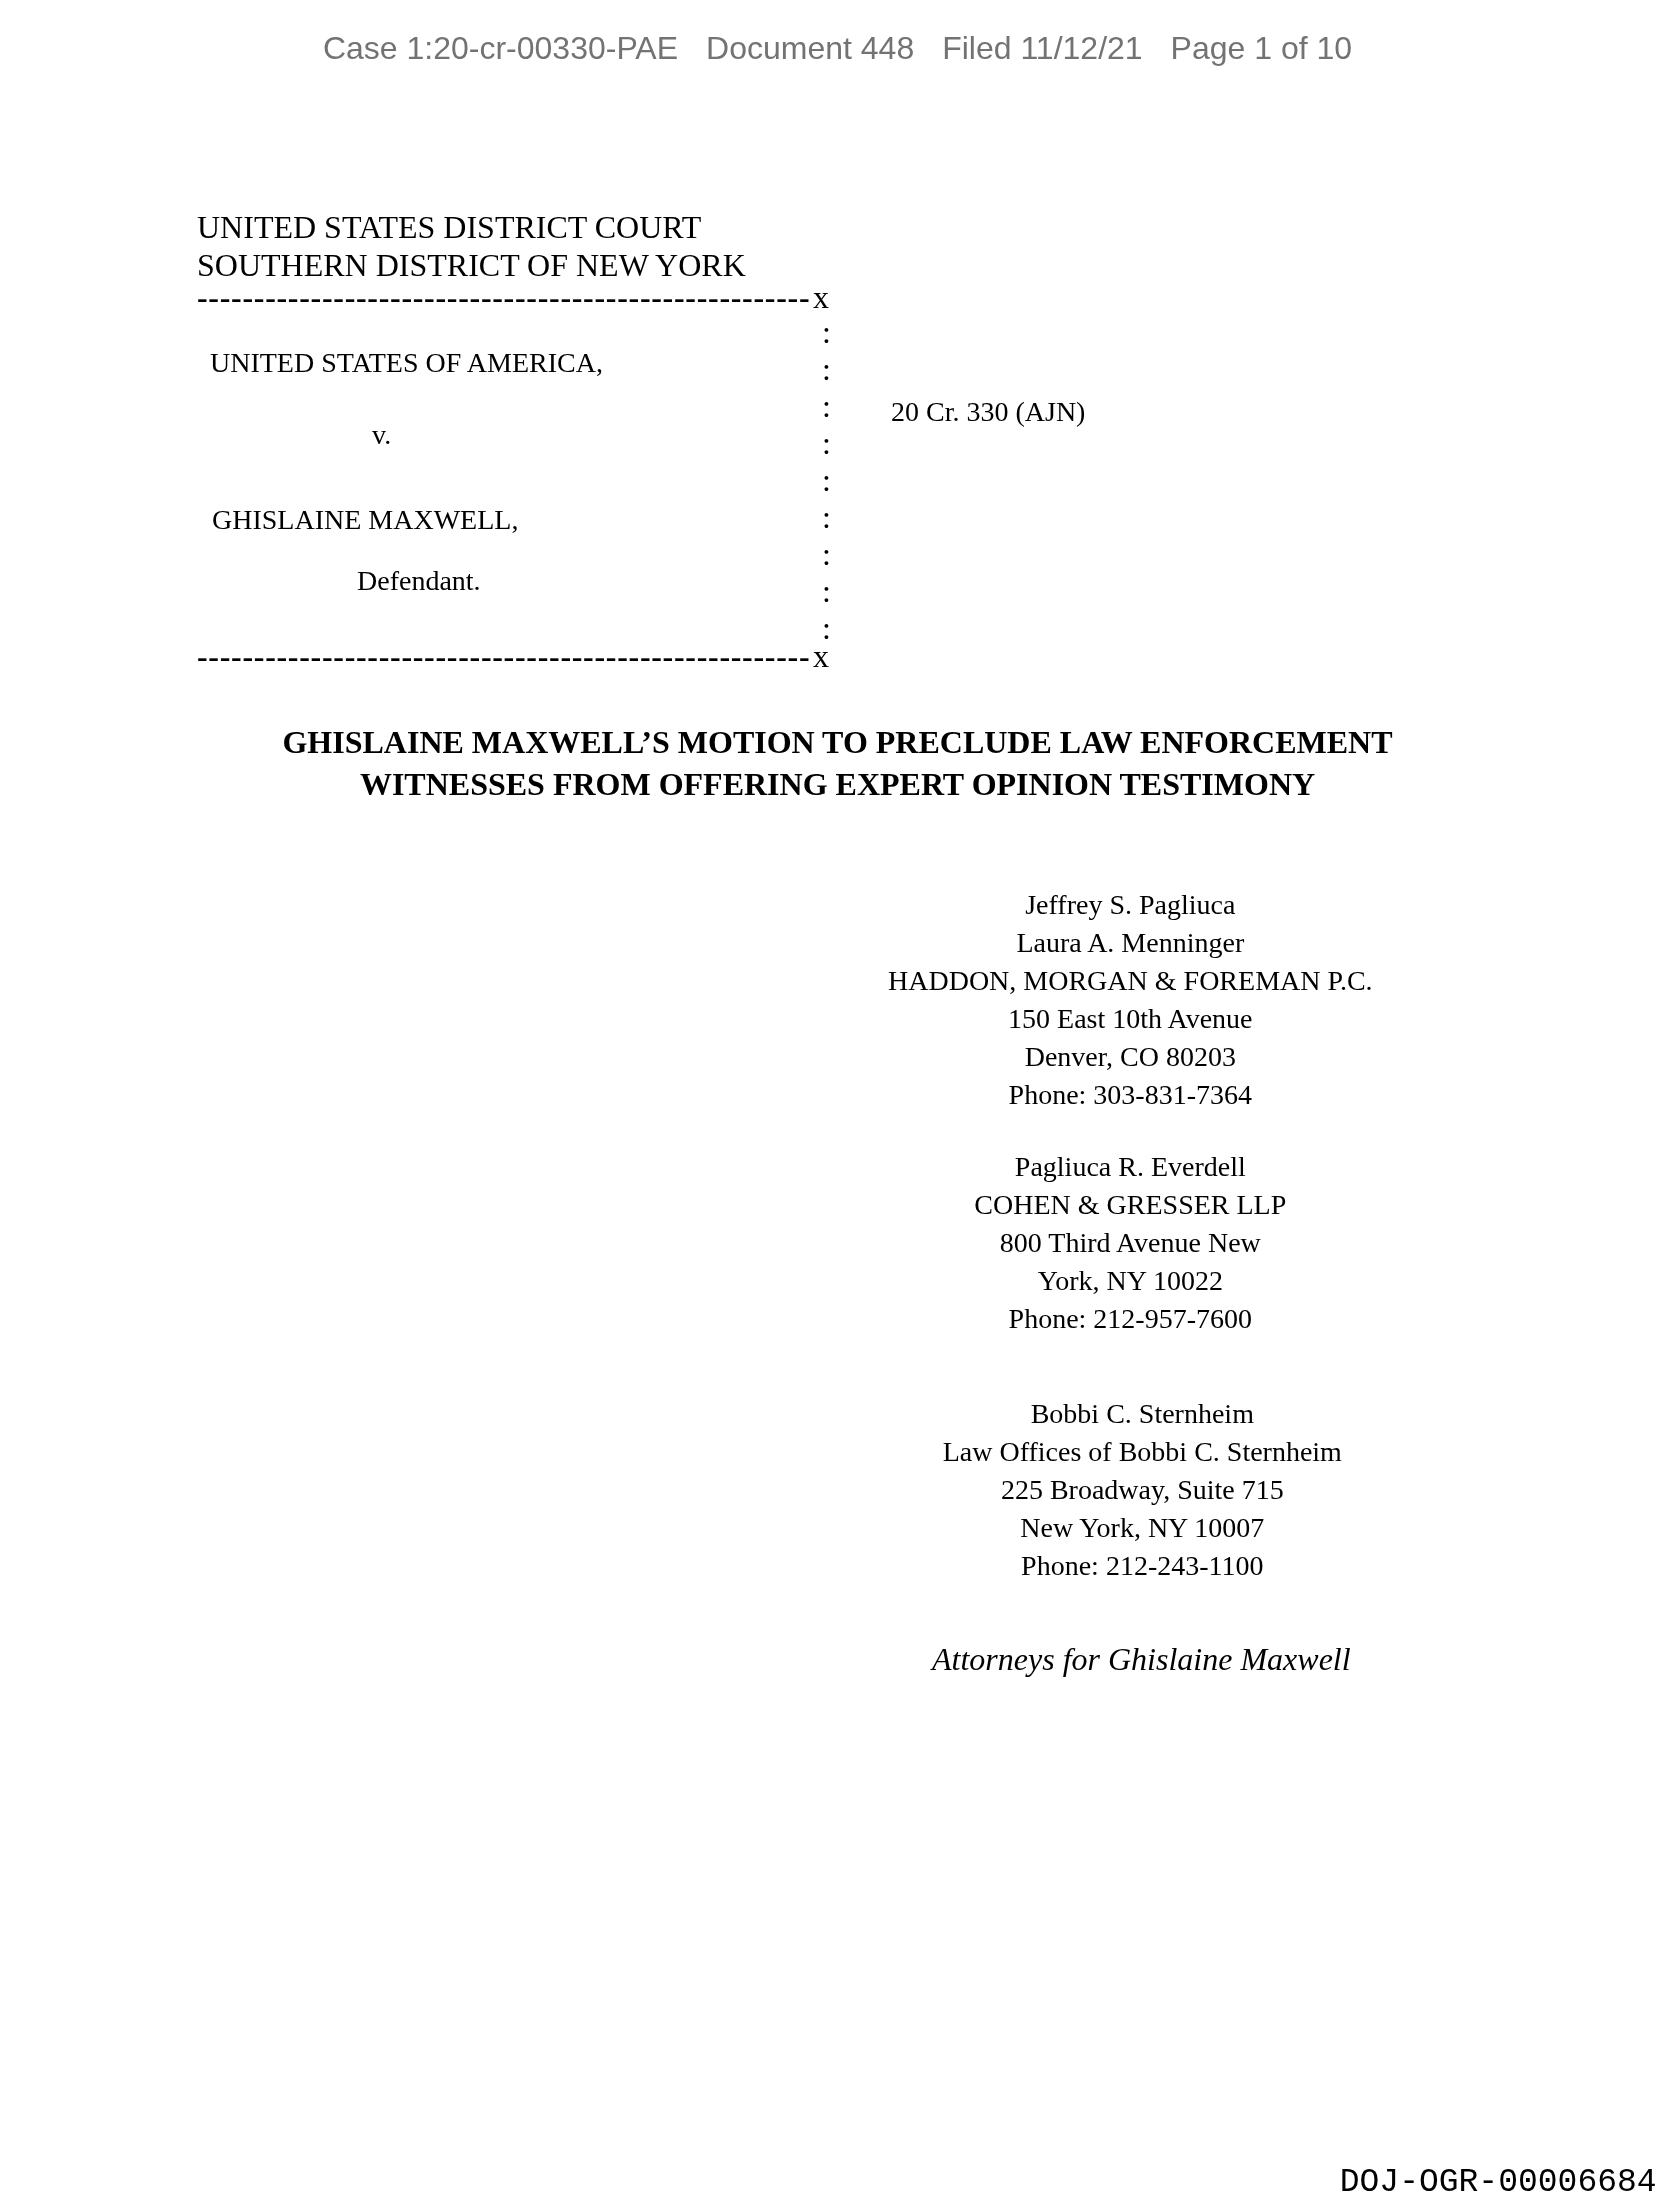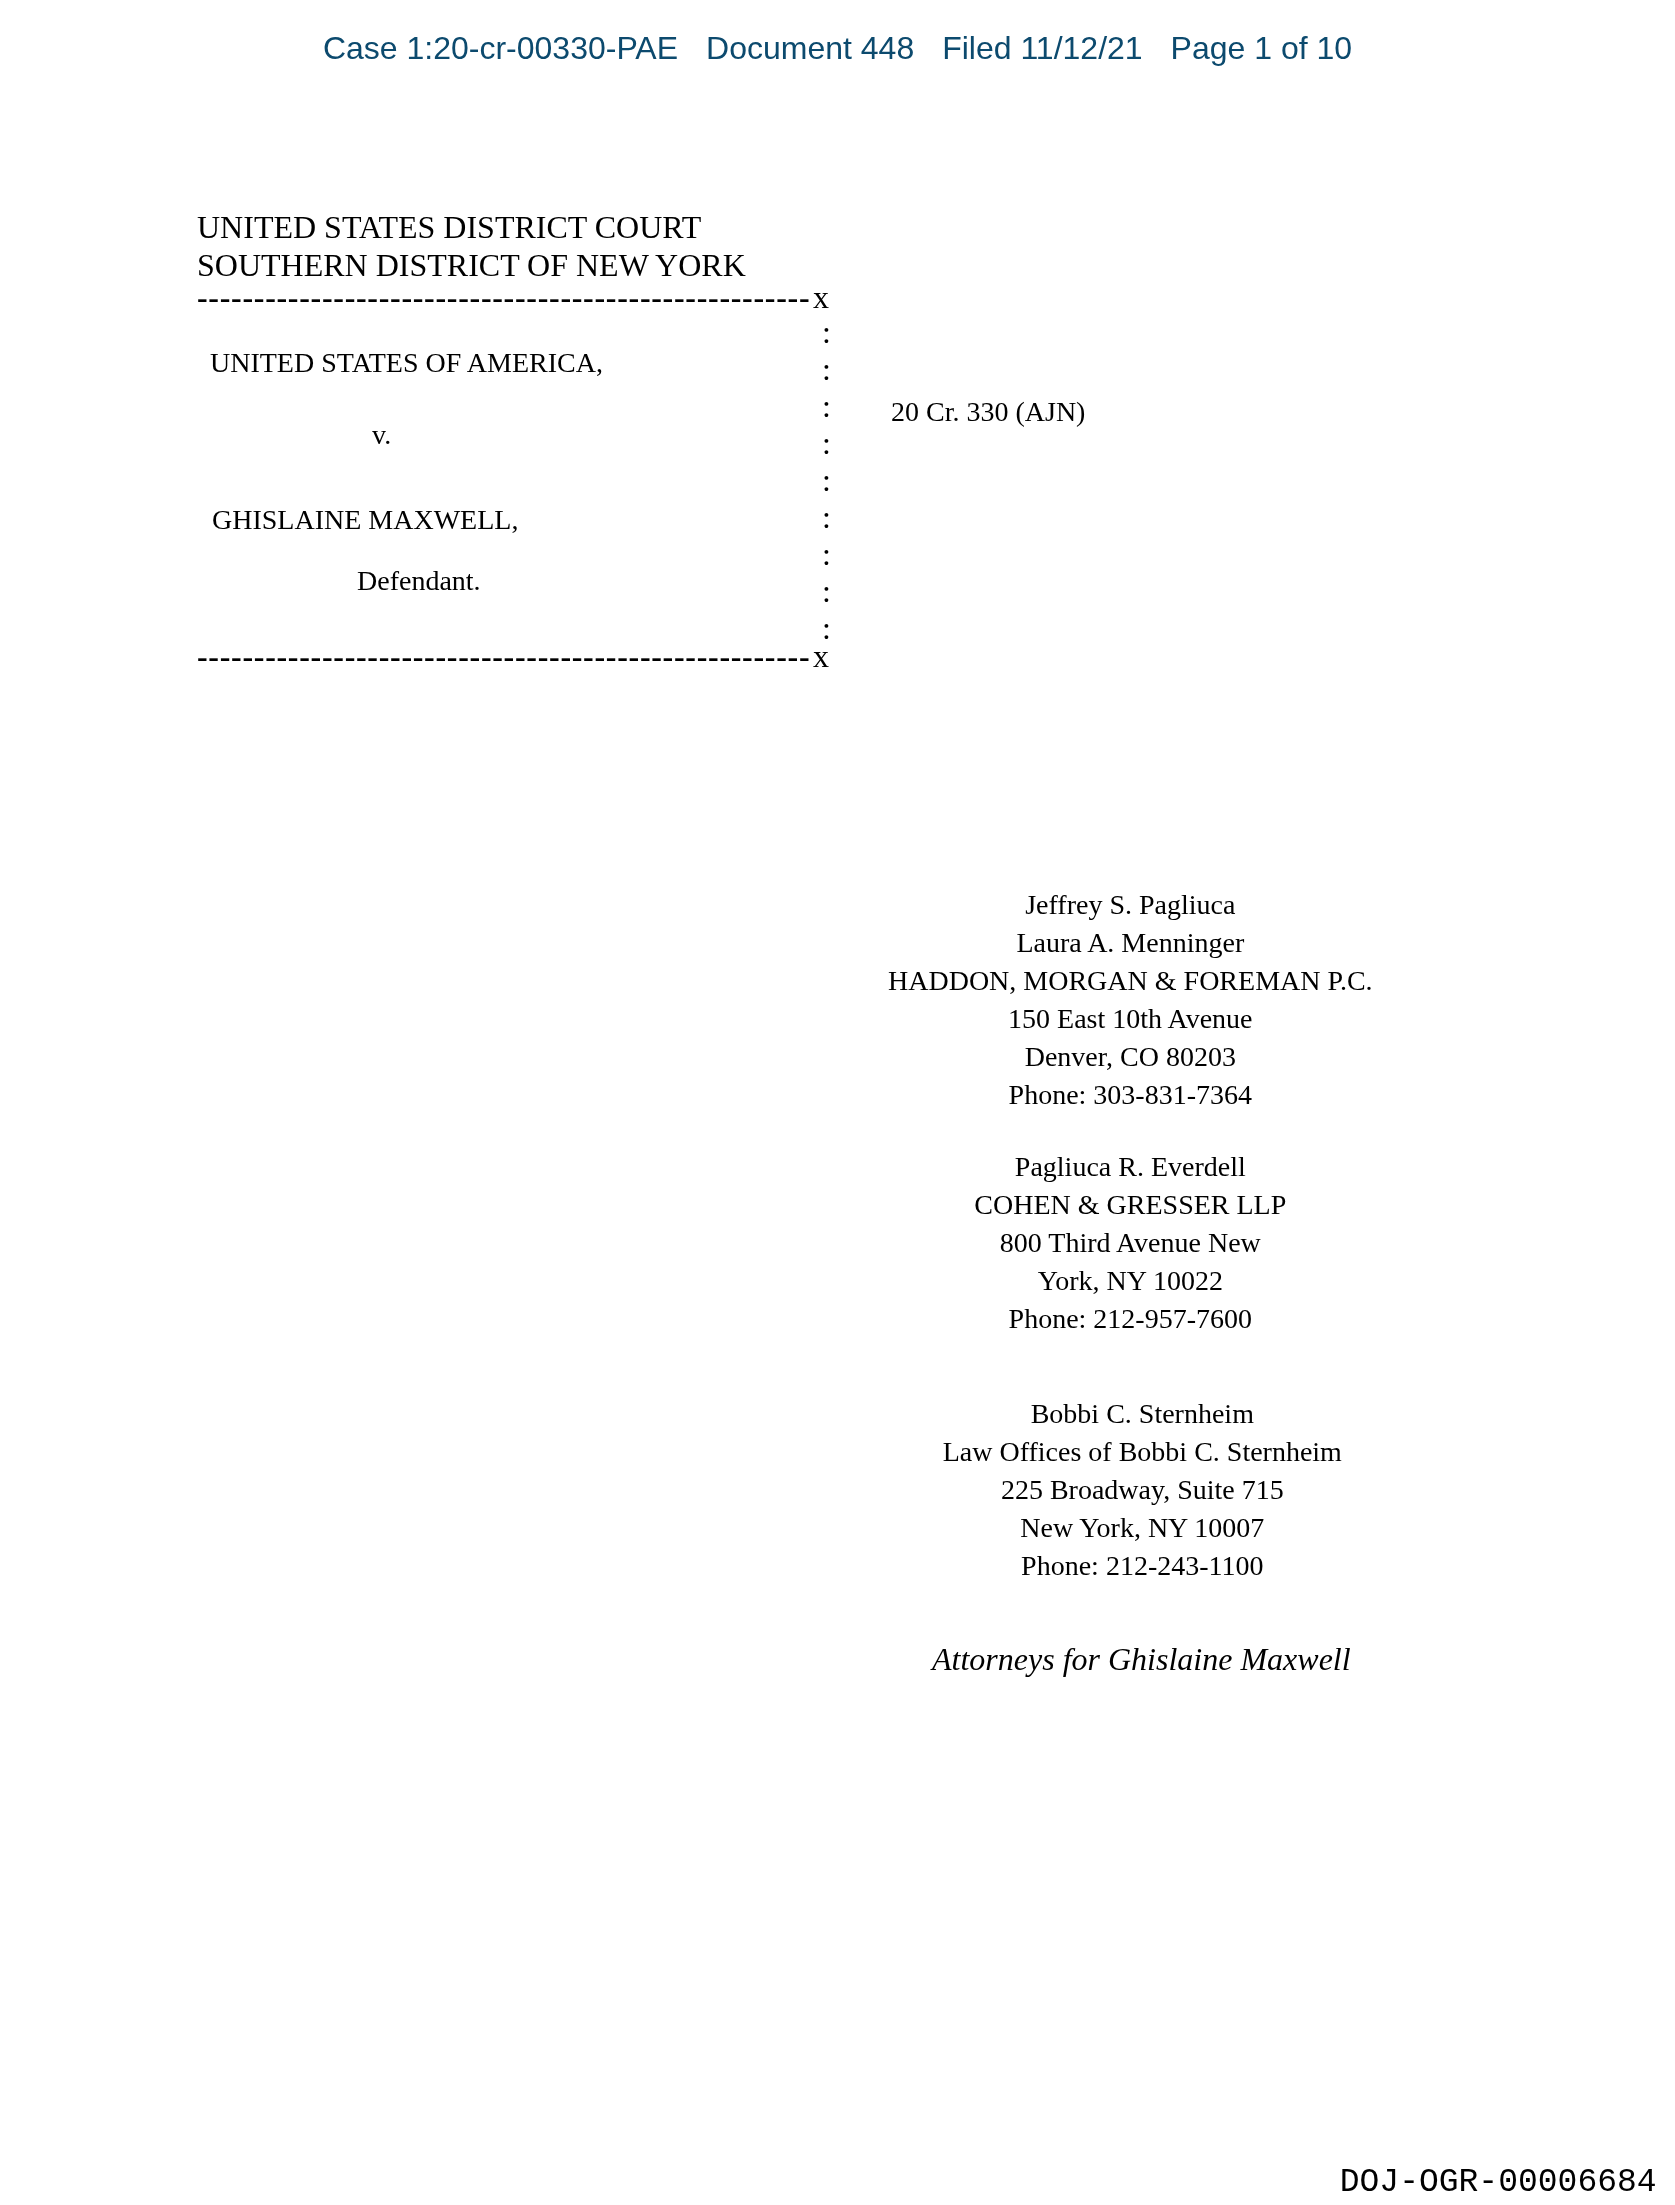--- a/index.html
+++ b/index.html
@@ -68,21 +68,21 @@
     position:absolute;top:2164px;right:18.4px;
     font-family:"Liberation Mono","DejaVu Sans Mono",monospace;
     font-size:33px;white-space:nowrap;
   }
 </style>
 </head>
 <body>
 
 <div class="page">
 
-  <div class="stamp" style="color: #0c4a6e; gap: 28px;">
+  <div class="stamp" style="color: #737373; gap: 28px;">
     <span>Case 1:20-cr-00330-PAE</span>
     <span>Document 448</span>
     <span>Filed 11/12/21</span>
     <span>Page 1 of 10</span>
   </div>
 
   <div class="court">
     <div>UNITED STATES DISTRICT COURT</div>
     <div>SOUTHERN DISTRICT OF NEW YORK</div>
   </div>
@@ -108,20 +108,24 @@
   <div class="cap-text case-number">20 Cr. 330 (AJN)</div>
   <div class="cap-text versus">v.</div>
   <div class="cap-text defendant-name">GHISLAINE MAXWELL,</div>
   <div class="cap-text defendant-label">Defendant.</div>
 
   <div class="rule rule-bottom">
     <span class="dashes">--------------------------------------------------------------</span>
     <span class="rule-x">x</span>
   </div>
 
+  <div class="title">
+    <div>GHISLAINE MAXWELL’S MOTION TO PRECLUDE LAW ENFORCEMENT</div>
+    <div>WITNESSES FROM OFFERING EXPERT OPINION TESTIMONY</div>
+  </div>
 
   <div class="attorneys">
       <div class="atty-block b1">
         <div>Jeffrey S. Pagliuca</div>
         <div>Laura A. Menninger</div>
         <div>HADDON, MORGAN &amp; FOREMAN P.C.</div>
         <div>150 East 10th Avenue</div>
         <div>Denver, CO 80203</div>
         <div>Phone: 303-831-7364</div>
       </div>

